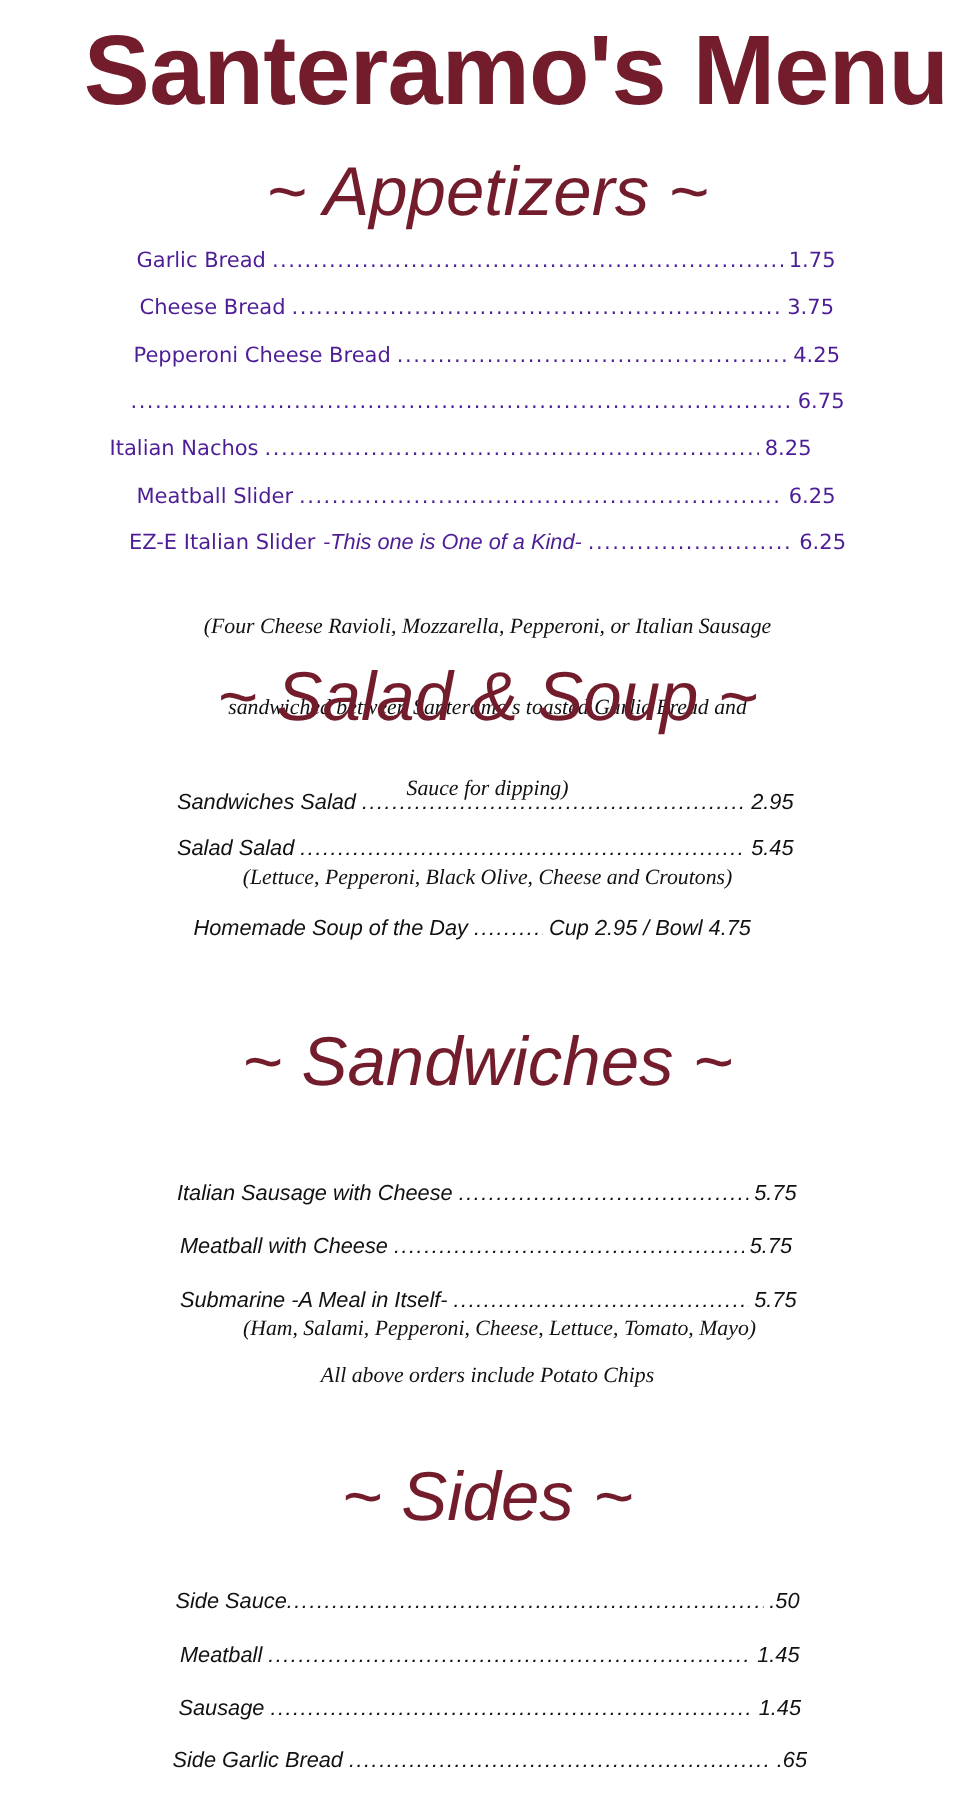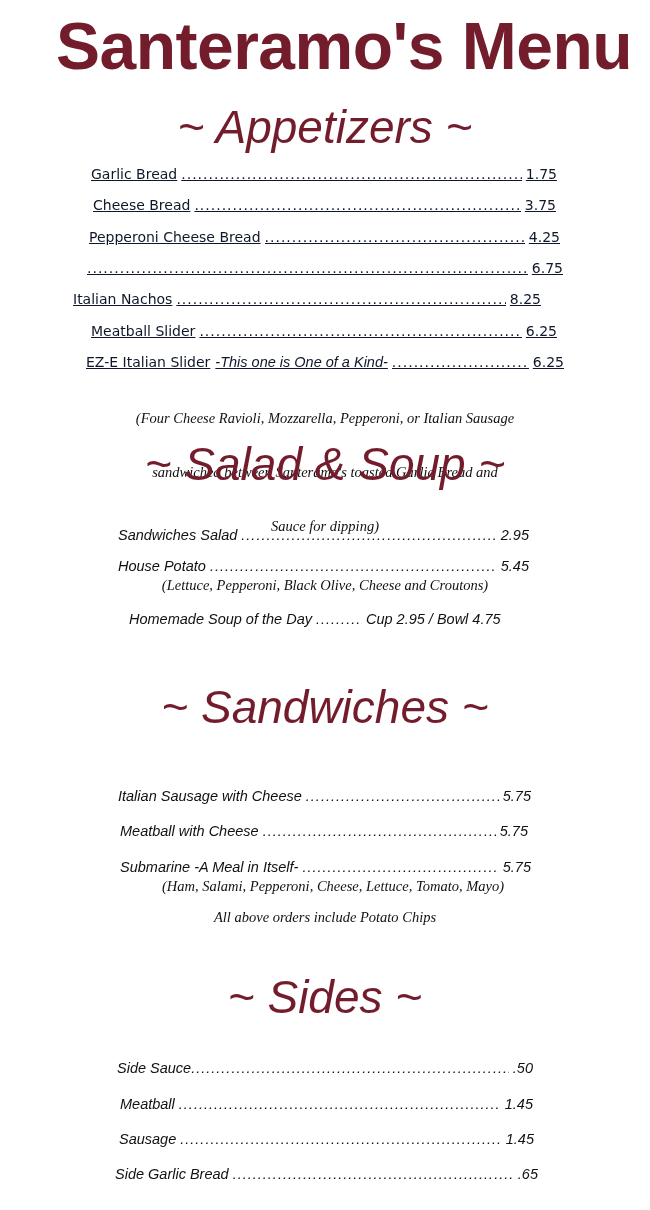--- a/index.html
+++ b/index.html
@@ -8,21 +8,21 @@
   .title {
     left: 0; width: 650px; text-align: center; top: 8px;
     font-family: "Liberation Sans", sans-serif; font-weight: bold;
     font-size: 66px; color: #721c2c; letter-spacing: -0.5px; padding-left: 19px;
   }
   .sec {
     left: 0; width: 650px; text-align: center;
     font-family: "Liberation Sans", sans-serif; font-style: italic;
     font-size: 46px; color: #721c2c;
   }
-  .sans { font-family: "DejaVu Sans", sans-serif; font-size: 14px; color: #0f172a; text-decoration: underline; }
+  .sans { font-family: "DejaVu Sans", sans-serif; font-size: 14px; color: #4c1d95; }
   .ital { font-family: "Liberation Sans", sans-serif; font-style: italic; font-size: 14.5px; color: #111; }
   .row { display: flex; align-items: baseline; }
   .row .nm { white-space: pre; }
   .row .sub { font-family: "Liberation Sans", sans-serif; font-style: italic; font-size: 14.5px; }
   .row .dots { flex: 1; overflow: hidden; white-space: nowrap; margin: 0 4px; letter-spacing: 1px; }
   .row .dots::before { content: "................................................................................................................................................................................"; }
   .row .pr { white-space: pre; }
   .desc { text-align: center; font-family: Liberation Serif, serif; font-style: italic; font-size: 14.5px; line-height: 18px; color: #111; }
   .note { text-align: center; }
 </style>
@@ -75,21 +75,21 @@
 </div>
 
 <div class="abs sec" style="top:437px;">~ Salad &amp; Soup ~</div>
 
 <div class="abs row ital" style="left:118px; width:411px; top:527px;">
   <span class="nm">Sandwiches Salad</span>
   <span class="dots"></span>
   <span class="pr">2.95</span>
 </div>
 <div class="abs row ital" style="left:118px; width:411px; top:558px;">
-  <span class="nm">House Potato</span>
+  <span class="nm">Salad Salad</span>
   <span class="dots"></span>
   <span class="pr">5.45</span>
 </div>
 <div class="abs desc" style="left:100px; width:450px; top:576px;">(Lettuce, Pepperoni, Black Olive, Cheese and Croutons)</div>
 <div class="abs row ital" style="left:129px; width:392px; top:611px;">
   <span class="nm">Homemade Soup of the Day</span>
   <span class="dots" style="flex:0 0 46px;"></span>
   <span class="pr">Cup 2.95 / Bowl 4.75</span>
 </div>
 

